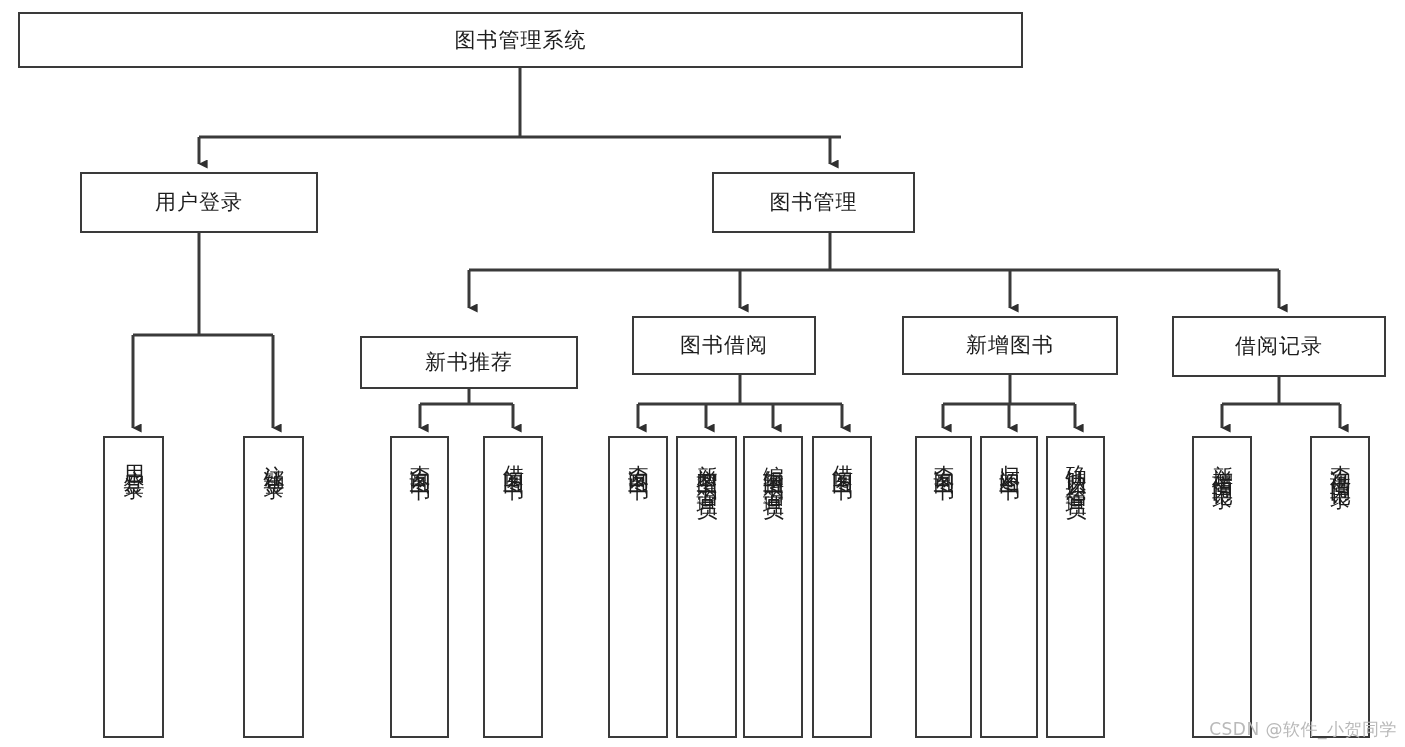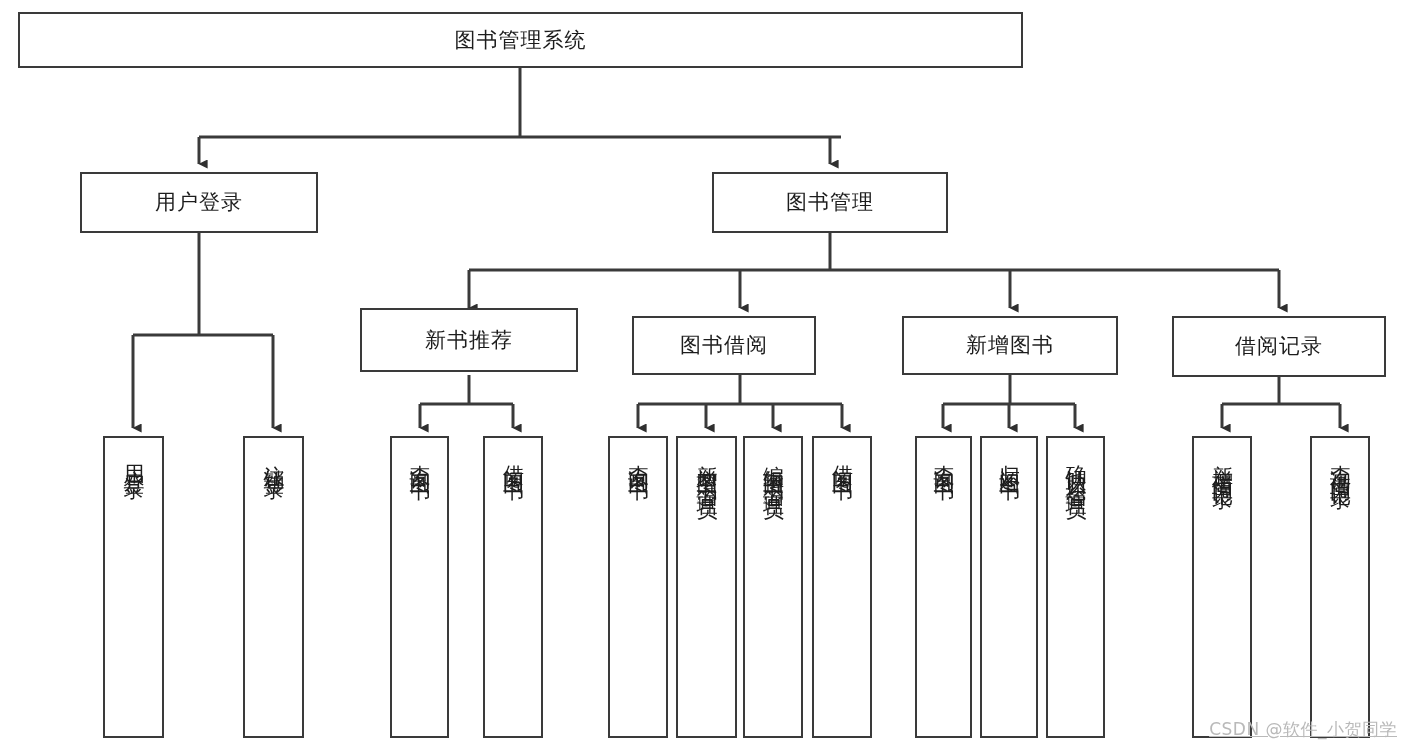--- a/index.html
+++ b/index.html
@@ -58,21 +58,20 @@
   }
   .watermark {
     position: absolute;
     right: 8px;
     bottom: 6px;
     color: #b9b9b9;
     font-size: 17px;
     letter-spacing: 0.5px;
     white-space: nowrap;
     pointer-events: none;
-    text-decoration: underline;
   }
 </style>
 </head>
 <body>
 
 <div id="diagram-root">
 
   <svg class="diagram-canvas" viewBox="0 0 1405 747" xmlns="http://www.w3.org/2000/svg">
     <defs>
       <marker id="arrowhead" markerWidth="10" markerHeight="10" refX="4.5" refY="8.6" orient="auto" markerUnits="userSpaceOnUse">
@@ -136,26 +135,26 @@
   </svg>
 
   <div class="node-box" id="node-root" style="left: 18px; top: 12px; width: 1005px; height: 56px;">
     <span class="node-label">图书管理系统</span>
   </div>
 
   <div id="level1-container">
       <div class="node-box" style="left: 80px; top: 172px; width: 238px; height: 61px;">
         <span class="node-label">用户登录</span>
       </div>
-      <div class="node-box" style="left: 712px; top: 172px; width: 236px; height: 61px;">
+      <div class="node-box" style="left: 712px; top: 172px; width: 203px; height: 61px;">
         <span class="node-label">图书管理</span>
       </div>
     </div>
   <div id="level2-container">
-      <div class="node-box" style="left: 360px; top: 308px; width: 218px; height: 64px;">
+      <div class="node-box" style="left: 360px; top: 336px; width: 218px; height: 53px;">
         <span class="node-label">新书推荐</span>
       </div>
       <div class="node-box" style="left: 632px; top: 316px; width: 184px; height: 59px;">
         <span class="node-label">图书借阅</span>
       </div>
       <div class="node-box" style="left: 902px; top: 316px; width: 216px; height: 59px;">
         <span class="node-label">新增图书</span>
       </div>
       <div class="node-box" style="left: 1172px; top: 316px; width: 214px; height: 61px;">
         <span class="node-label">借阅记录</span>

